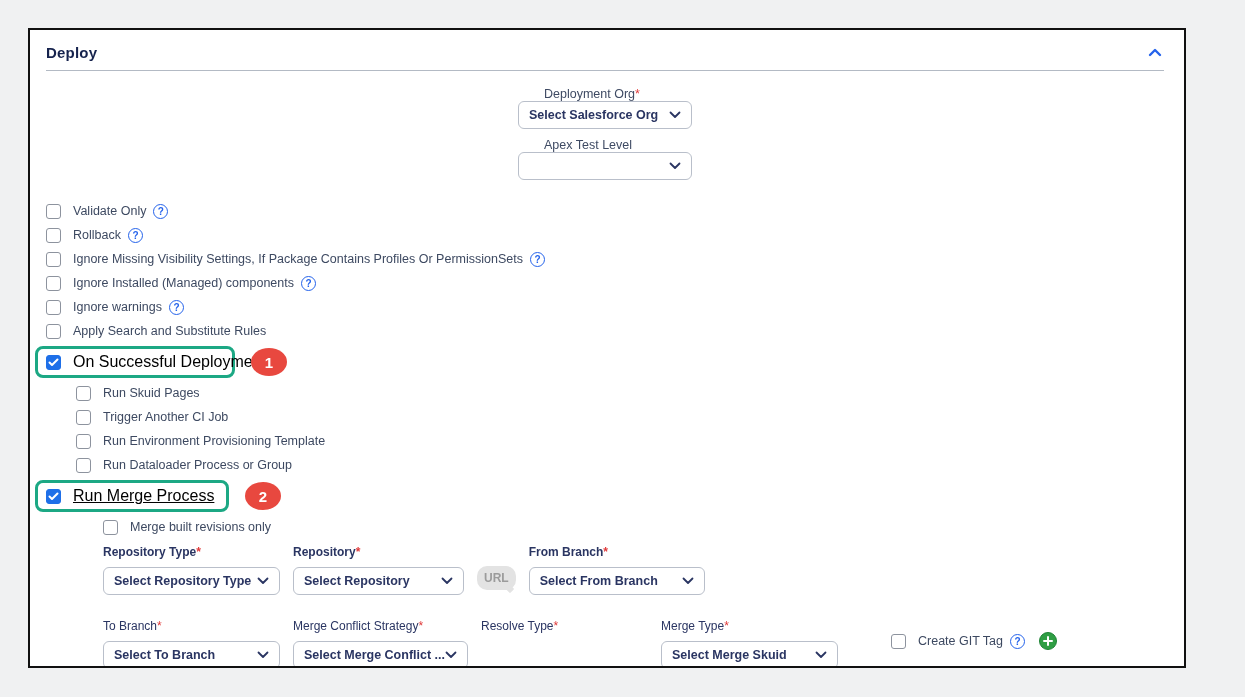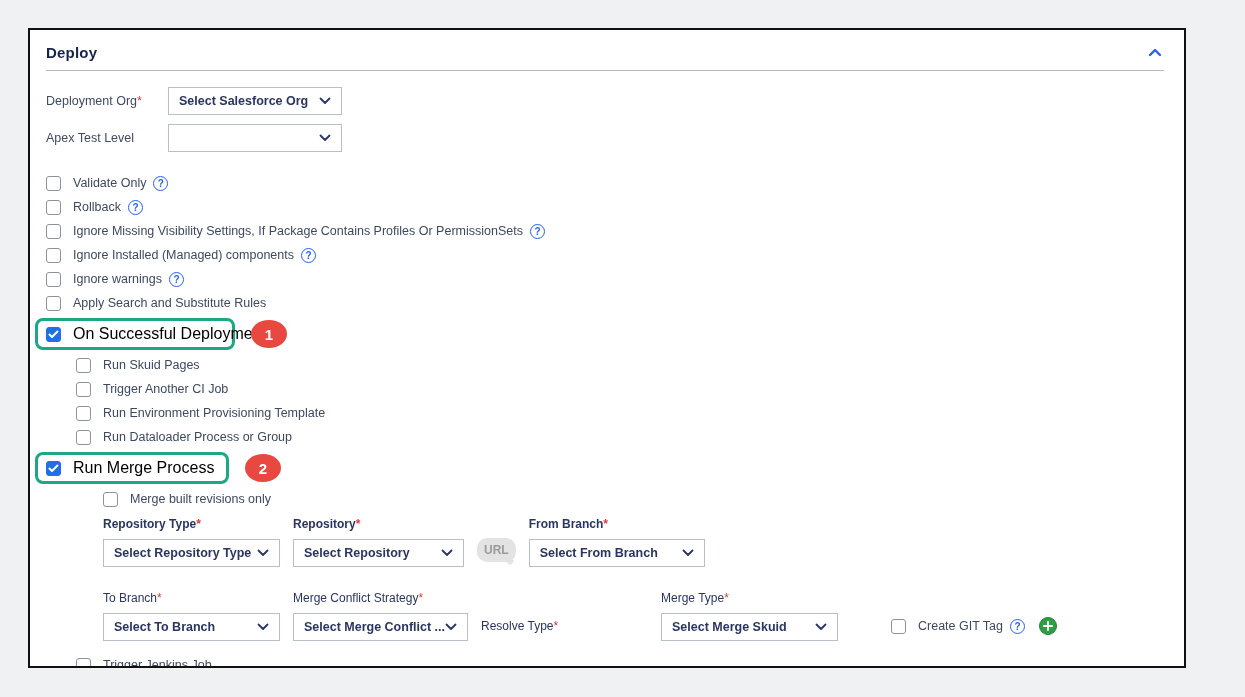--- a/index.html
+++ b/index.html
@@ -12,26 +12,26 @@
   }
 
   .panel-header { display:flex; align-items:center; justify-content:space-between; height:24px; }
   .panel-title { font-size:15px; font-weight:700; color:#16234d; letter-spacing:.2px; }
   .collapse-btn { width:18px; height:18px; display:flex; align-items:center; justify-content:center; cursor:pointer; }
   .divider { border-bottom:1px solid #b3bac4; margin-top:6px; }
 
   .content { margin-top:16px; }
 
   
-  .field-row { display:flex; align-items:center; margin-bottom:9px; }
+  .field-row { display:flex; align-items:center; margin-bottom:9px;flex-direction:column; }
   .field-label { width:122px; font-size:12.5px; color:#3e4a63; }
   .req { color:#e03a3a; }
 
   .select {
-    height:28px; border:1px solid #b9bfca; border-radius:0; background:#fff;
+    height:28px; border:1px solid #b9bfca; border-radius:6px; background:#fff;
     display:flex; align-items:center; justify-content:space-between;
     padding:0 10px 0 10px; cursor:pointer;
   }
   .select .sel-text { font-size:12.5px; font-weight:700; color:#2a3562; white-space:nowrap; overflow:hidden; }
   .select.w174 { width:174px; }
 
   
   .cb-row { display:flex; align-items:center; height:24px; font-size:12.5px; color:#3d4961; }
   .indent1 { margin-left:30px; }
   .indent2 { margin-left:57px; }
@@ -45,28 +45,28 @@
     display:inline-flex; width:15px; height:15px; border:1.4px solid #2563eb; border-radius:50%;
     color:#2563eb; font-size:10px; font-weight:700; align-items:center; justify-content:center;
     margin-left:7px; flex:0 0 15px; cursor:pointer;
   }
 
   
   .hl-row { display:flex; align-items:center; margin:3px 0; }
   .hl-box { display:inline-flex; align-items:center; border:3px solid #1ca884; border-radius:8px;
             padding:4px 8px; margin-left:-11px; background:#fff; }
   .hl1 .hl-box { width:200px; }
-  .hl2 .hl-box { width:194px; }
+  .hl2 .hl-box { width:194px;text-decoration:underline; }
   .badge { min-width:36px; height:28px; border-radius:50%; background:#e8483f; color:#fff;
            font-size:15px; font-weight:700; display:inline-flex; align-items:center; justify-content:center;
            margin-left:16px; }
 
   
   .merge-form { margin-left:57px; margin-top:6px; }
-  .form-row { display:flex; align-items:flex-end; }
+  .form-row { display:flex; }
   .form-col { display:flex; flex-direction:column; margin-right:13px; }
   .form-col .f-label { font-size:12px; color:#2a3562; margin-bottom:8px; white-space:nowrap; }
   .form-col.bold-label .f-label { font-weight:700; }
   .row2 { margin-top:24px; }
 
   .url-pill { position:relative; background:#e3e3e3; color:#9b9b9b; font-size:12px; font-weight:700;
               border-radius:10px; padding:5px 7px; margin:0 13px 5px 0; align-self:flex-end; }
   .url-pill::after { content:""; position:absolute; right:3px; bottom:-2px; width:6px; height:6px;
                      background:#e3e3e3; transform:rotate(45deg); border-radius:1px; }
 

